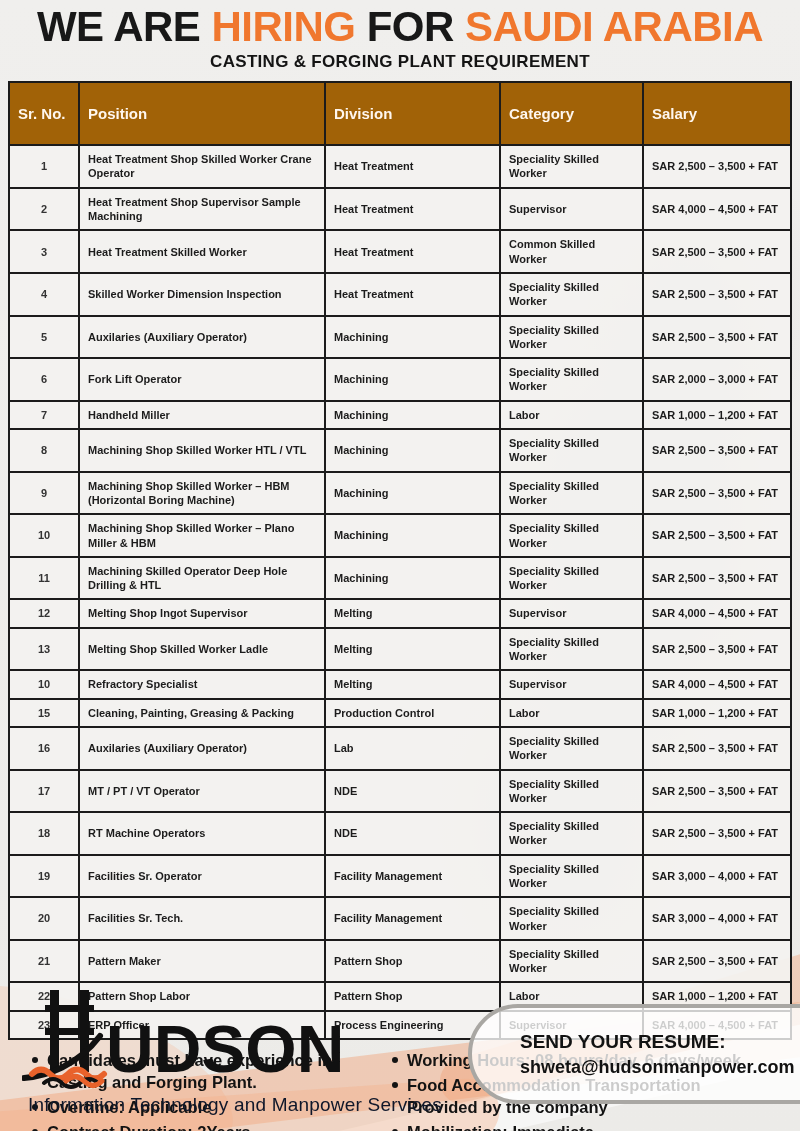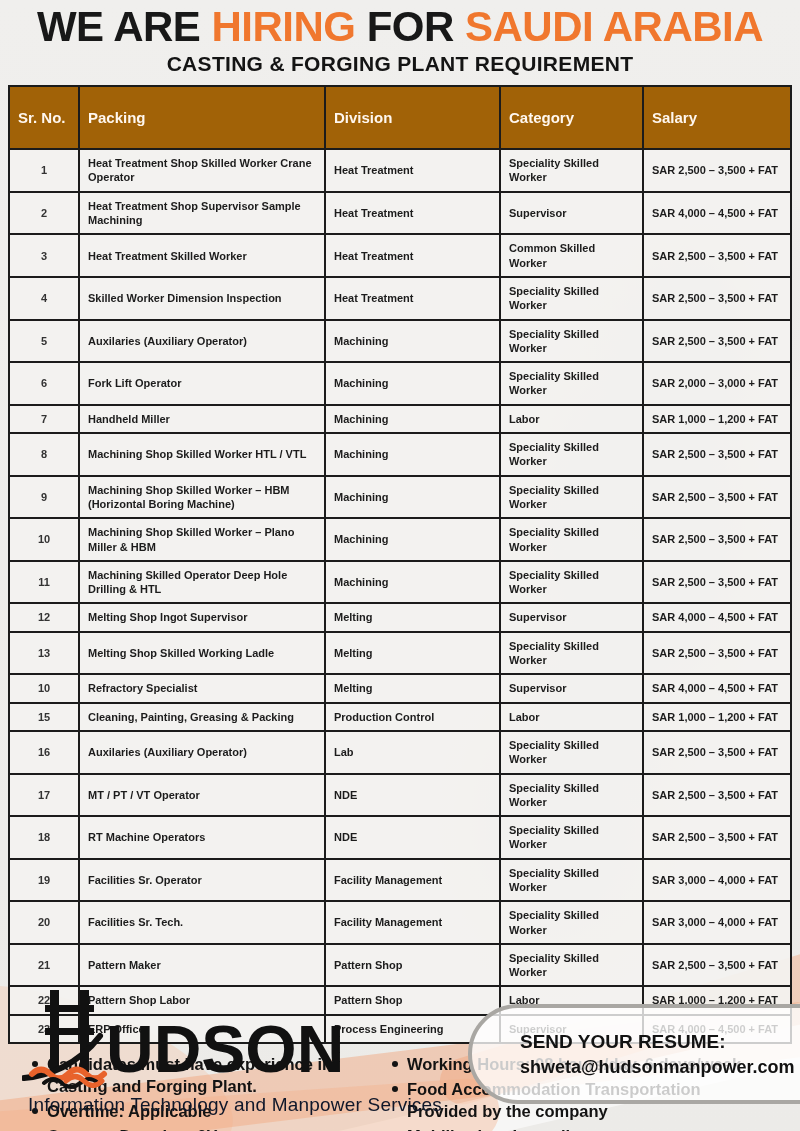--- a/index.html
+++ b/index.html
@@ -37,21 +37,21 @@
          background: rgba(244,186,152,0.30); border-radius: 50%; }
 
   
   .header { position: relative; text-align: center; padding-top: 4px; }
   .title {
     margin: 0; font-size: 42px; font-weight: 800; letter-spacing: -0.5px;
     color: #181818; white-space: pre-wrap; line-height: 1.1;
   }
   .title .orange { color: #F0772E; }
   .subtitle {
-    margin: 2px 0 4px 0; font-size: 21px; font-weight: 800; letter-spacing: 0.3px;
+    margin: 2px 0 4px 0; font-size: 17px; font-weight: 800; letter-spacing: 0.3px;
     color: #141414;
   }
 
   
   table.jobs {
     position: relative;
     margin: 9px auto 0 auto;
     width: 782px;
     border-collapse: collapse;
     table-layout: fixed;
@@ -123,21 +123,21 @@
     <colgroup>
       <col style="width:70px">
         <col style="width:246px">
         <col style="width:175px">
         <col style="width:143px">
         <col style="width:148px">
     </colgroup>
     <thead>
       <tr>
         <th>Sr. No.</th>
-        <th>Packing</th>
+        <th>Position</th>
         <th>Division</th>
         <th>Category</th>
         <th>Salary</th>
       </tr>
     </thead>
     <tbody>
         <tr>
           <td class="c-srno">1</td>
           <td>Heat Treatment Shop Skilled Worker Crane Operator</td>
           <td>Heat Treatment</td>
@@ -216,21 +216,21 @@
         </tr>
         <tr>
           <td class="c-srno">12</td>
           <td>Melting Shop Ingot Supervisor</td>
           <td>Melting</td>
           <td>Supervisor</td>
           <td class="c-salary">SAR 4,000 – 4,500 + FAT</td>
         </tr>
         <tr>
           <td class="c-srno">13</td>
-          <td>Melting Shop Skilled Working Ladle</td>
+          <td>Melting Shop Skilled Worker Ladle</td>
           <td>Melting</td>
           <td>Speciality Skilled Worker</td>
           <td class="c-salary">SAR 2,500 – 3,500 + FAT</td>
         </tr>
         <tr>
           <td class="c-srno">10</td>
           <td>Refractory Specialist</td>
           <td>Melting</td>
           <td>Supervisor</td>
           <td class="c-salary">SAR 4,000 – 4,500 + FAT</td>

